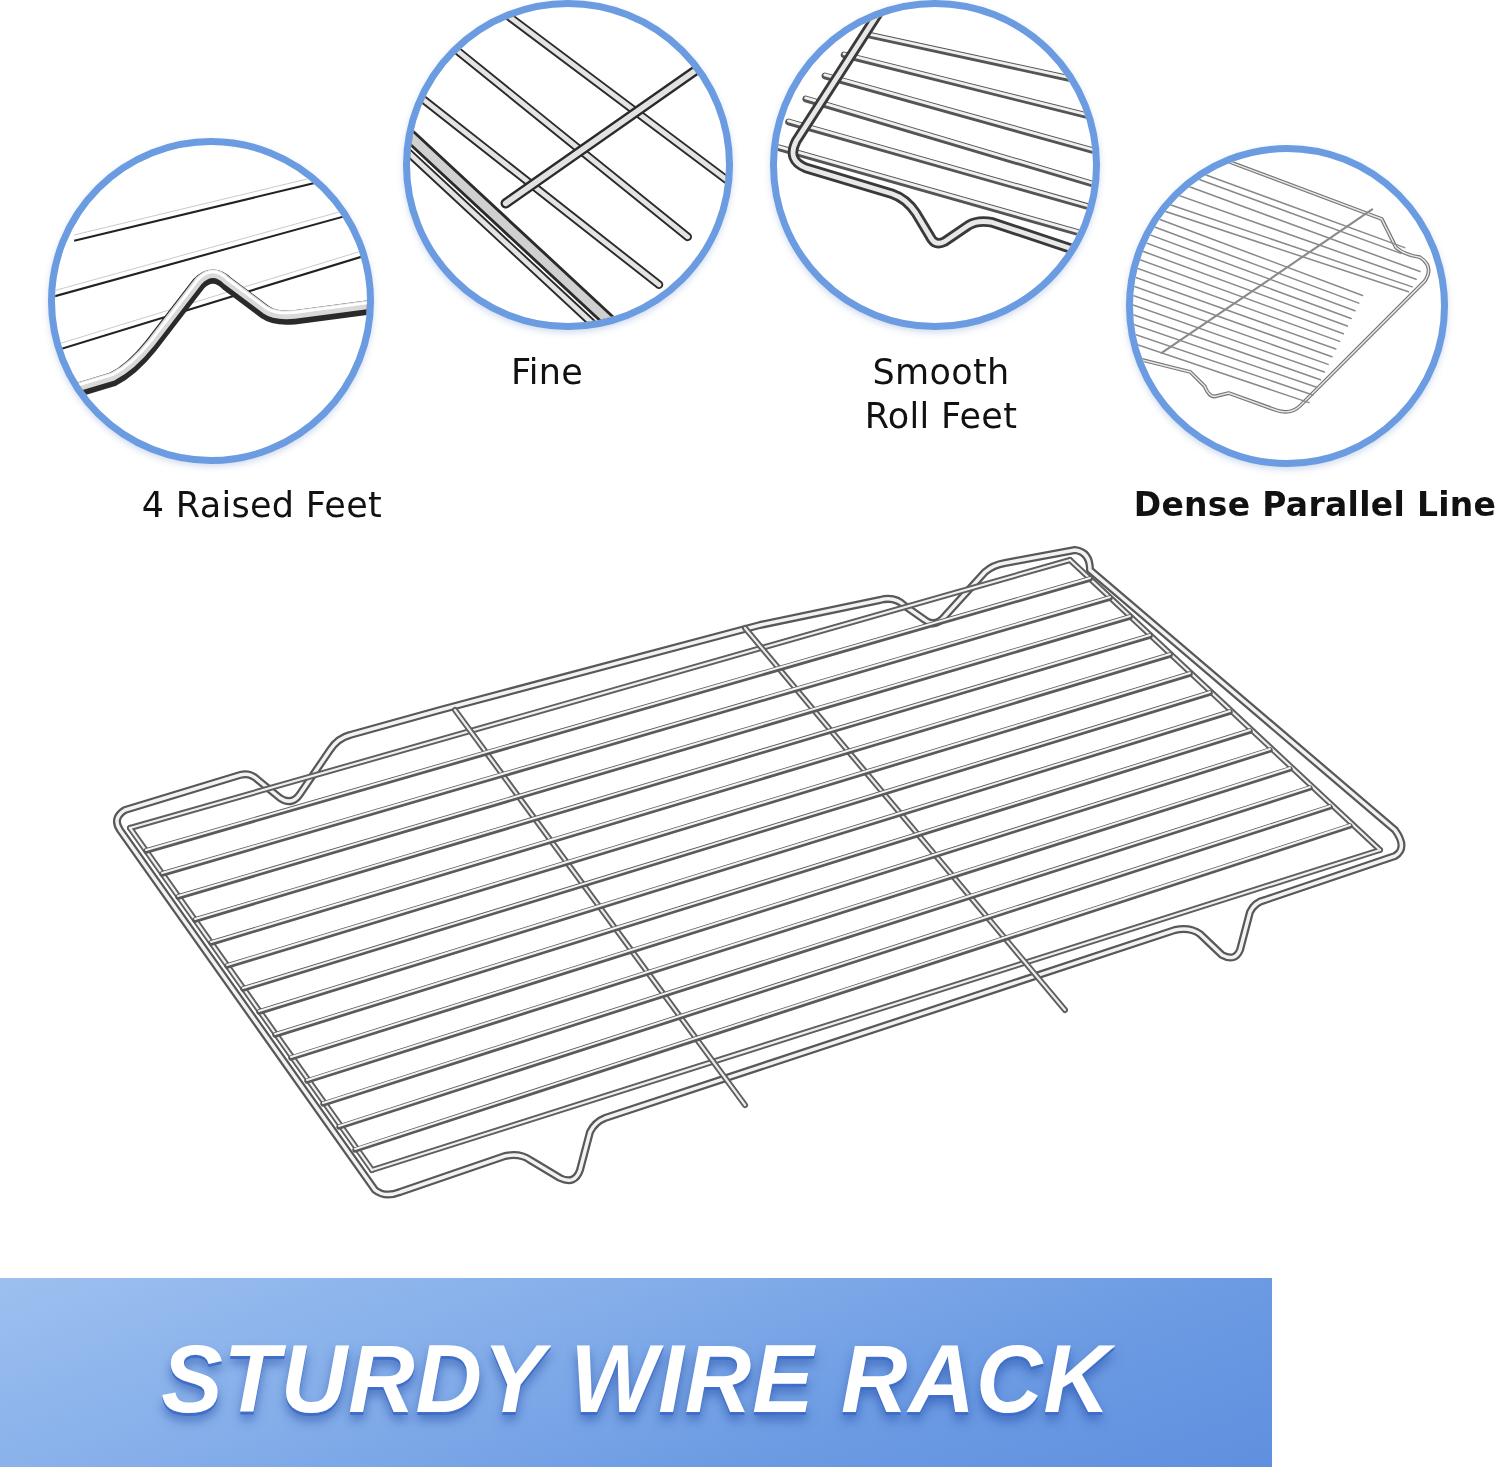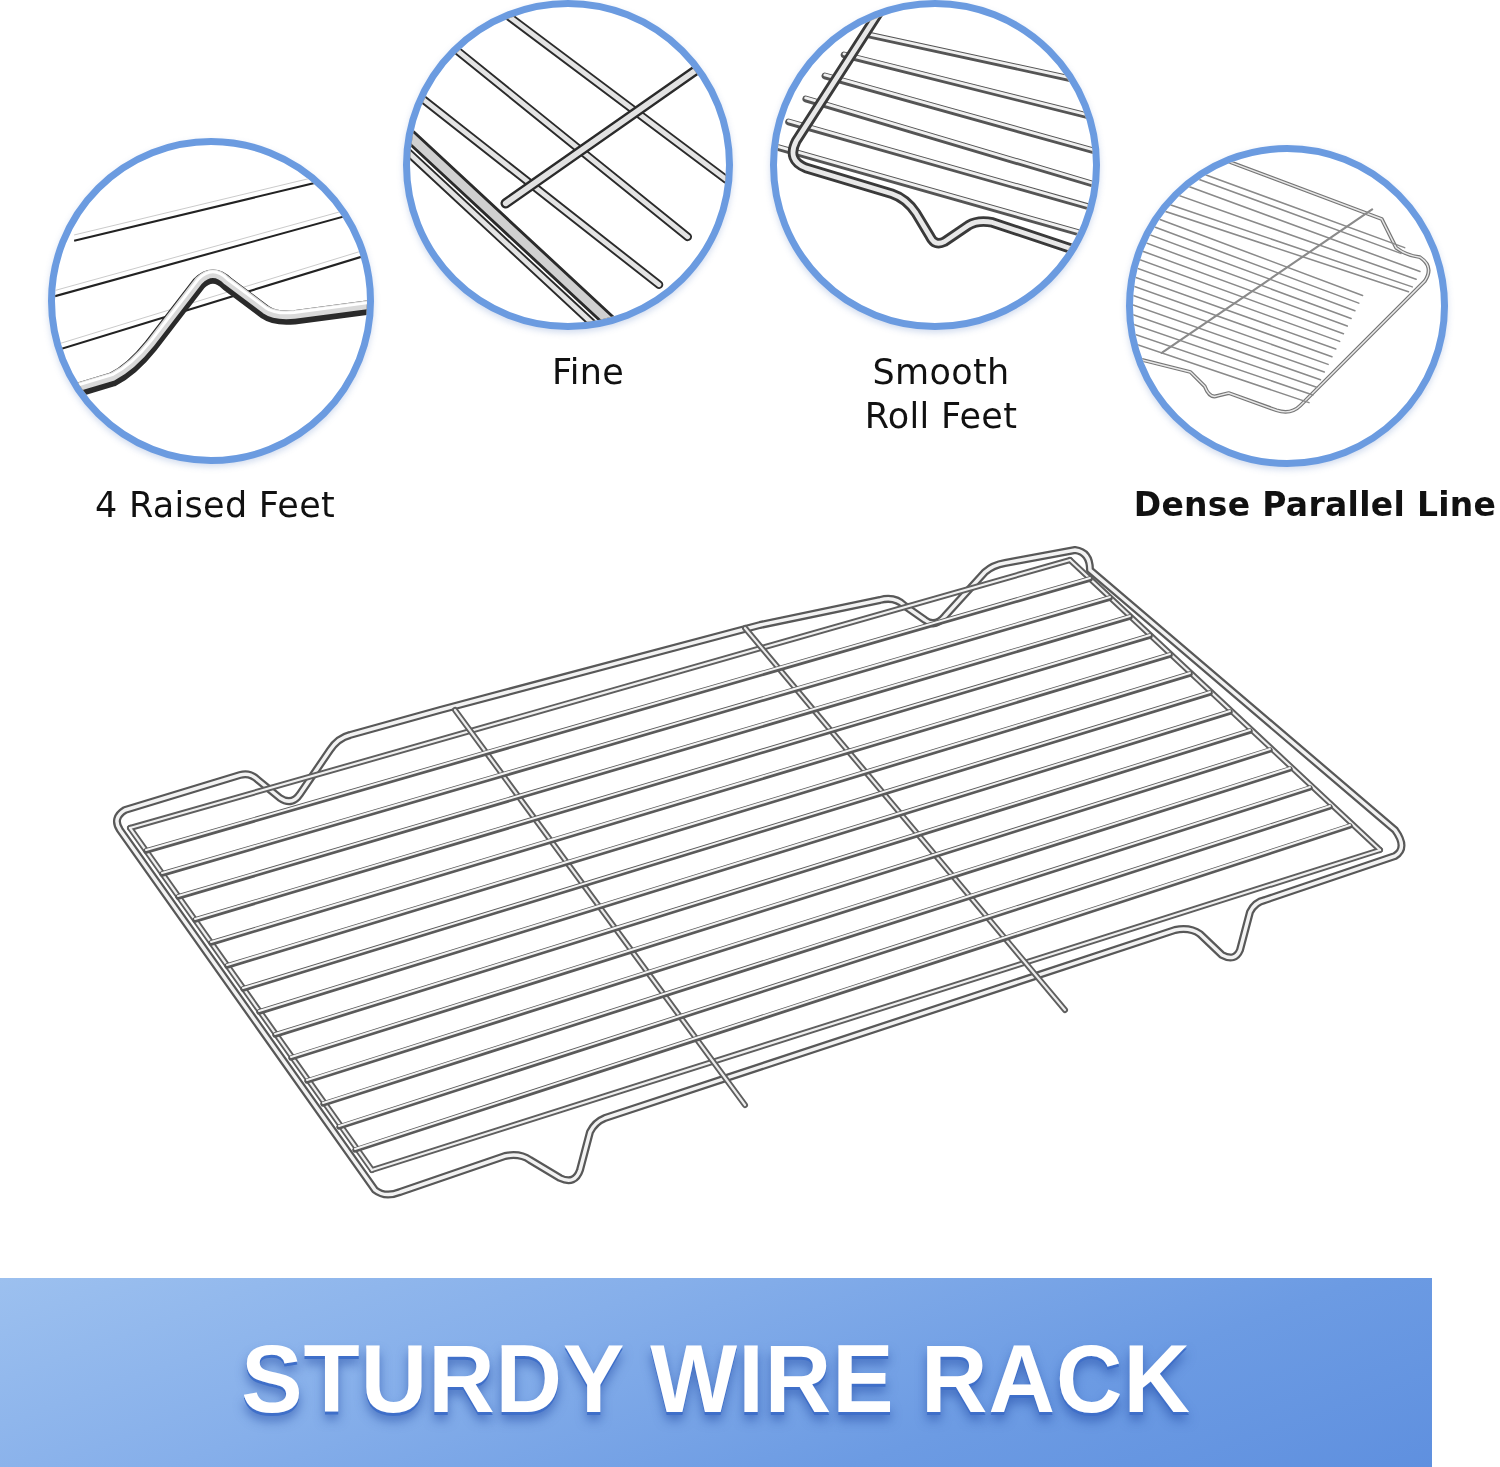--- a/index.html
+++ b/index.html
@@ -12,22 +12,23 @@
     border: 7px solid #6b9be0; box-sizing: border-box; overflow: hidden;
     box-shadow: 0 3px 6px rgba(80,120,190,0.25);
   }
   .circle svg { position: absolute; left: 0; top: 0; width: 100%; height: 100%; }
   .label {
     position: absolute; color: #111111; font-size: 35px; line-height: 44px;
     text-align: center; white-space: nowrap; letter-spacing: 0.3px;
   }
   .label.bold { font-weight: bold; }
   .banner {
-    position: absolute; left: 0; top: 1278px; width: 1432px; height: 189px;
+    position: absolute; left: 0; top: 1278px; width: 1272px; height: 189px;
     background: linear-gradient(160deg, #9cc0ef 0%, #86afea 35%, #6c9be3 70%, #5f90df 100%);
+    font-style: italic;
   }
   .banner-title {
     position: absolute; left: 0; right: 0; top: 48px; text-align: center;
     font-family: "Liberation Sans", sans-serif; font-weight: bold; font-size: 92px;
     color: #ffffff; letter-spacing: 1px; transform: scaleY(1.05);
     text-shadow: 0 3px 0 #3f6fc9, 0 8px 10px rgba(30,70,160,0.55);
   }
   .main-rack { position: absolute; left: 0; top: 530px; width: 1500px; height: 740px; }
 </style>
 </head>
@@ -50,21 +51,21 @@
     <g stroke="#c8c8c8" stroke-width="1" fill="none">
       <line x1="20" y1="94" x2="320" y2="22"></line>
       <line x1="0" y1="152" x2="326" y2="62"></line>
       <line x1="0" y1="209" x2="326" y2="109"></line>
     </g>
     <path d="M10 260 L60 245 Q80 235 100 210 L150 145 Q165 130 180 145 L220 175 Q230 182 250 180 L326 170" stroke="#2a2a2a" stroke-width="15" fill="none" stroke-linecap="round" stroke-linejoin="round"></path>
     <path d="M10 257 L60 242 Q80 232 100 207 L150 142 Q165 127 180 142 L220 172 Q230 179 250 177 L326 167" stroke="#d9d9d9" stroke-width="9" fill="none" stroke-linecap="round" stroke-linejoin="round"></path>
     <path d="M10 255 L60 240 Q80 230 100 205 L150 140 Q165 125 180 140 L220 170 Q230 177 250 175 L326 165" stroke="#ffffff" stroke-width="3" fill="none" stroke-linecap="round" stroke-linejoin="round"></path>
   </svg>
 </div>
-<div class="label" style="left:60px; top:483px; width:310px;">4 Raised Feet</div>
+<div class="label" style="left:72px; top:483px; width:310px;text-align:right;">4 Raised Feet</div>
 
 <div class="circle" style="left:403px; top:0px; width:330px; height:330px;">
   <svg viewBox="0 0 330 330">
     <g stroke-linecap="round" fill="none">
 
       <g stroke="#2b2b2b" stroke-width="9">
         <line x1="90" y1="0" x2="330" y2="180"></line>
         <line x1="30" y1="30" x2="290" y2="240"></line>
         <line x1="-20" y1="70" x2="260" y2="290"></line>
         <line x1="-20" y1="135" x2="190" y2="330"></line>
@@ -77,21 +78,21 @@
       </g>
 
       <line x1="0" y1="135" x2="210" y2="330" stroke="#2b2b2b" stroke-width="15"></line>
       <line x1="0" y1="135" x2="210" y2="330" stroke="#d0d0d0" stroke-width="9"></line>
 
       <line x1="100" y1="205" x2="300" y2="65" stroke="#2b2b2b" stroke-width="11"></line>
       <line x1="100" y1="205" x2="300" y2="65" stroke="#e2e2e2" stroke-width="6"></line>
     </g>
   </svg>
 </div>
-<div class="label" style="left:423px; top:350px; width:330px;">
+<div class="label" style="left:382px; top:350px; width:330px;">
   <div>Fine</div>
 </div>
 
 <div class="circle" style="left:770px; top:0px; width:330px; height:330px;">
   <svg viewBox="0 0 330 330">
     <g stroke-linecap="round" fill="none">
       <g stroke="#555" stroke-width="7">
         <line x1="90" y1="28" x2="330" y2="80"></line>
         <line x1="70" y1="50" x2="330" y2="115"></line>
         <line x1="50" y1="72" x2="330" y2="150"></line>

